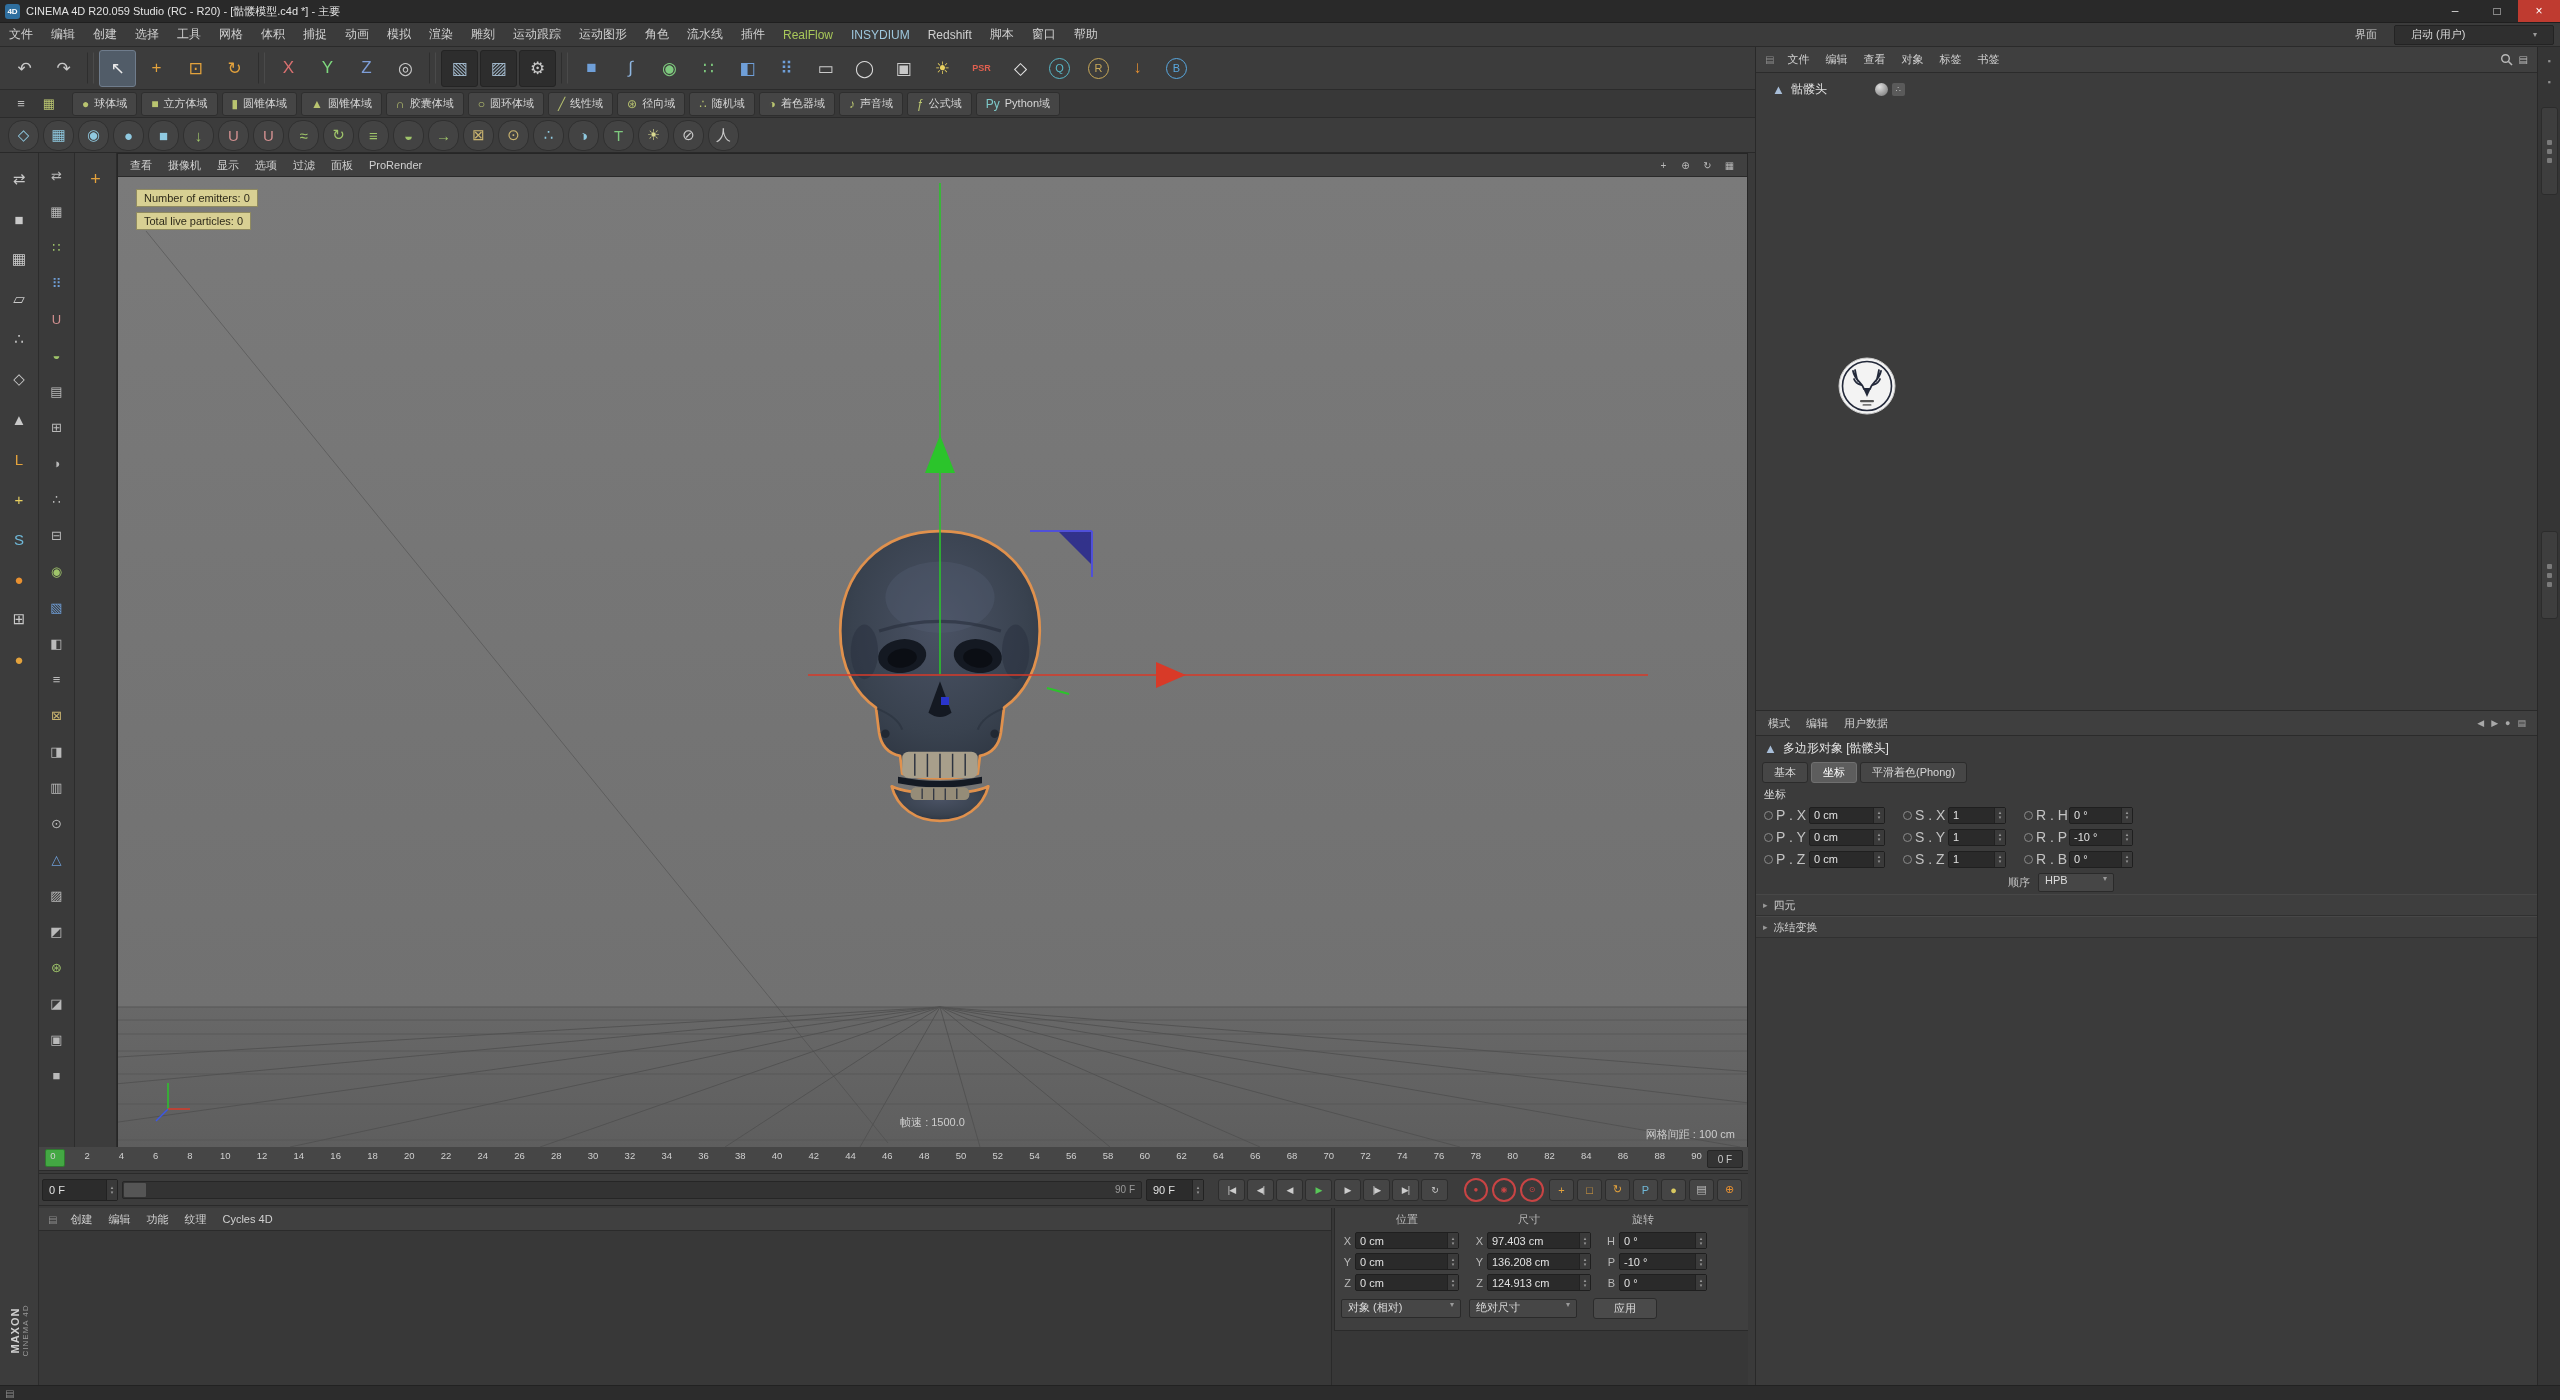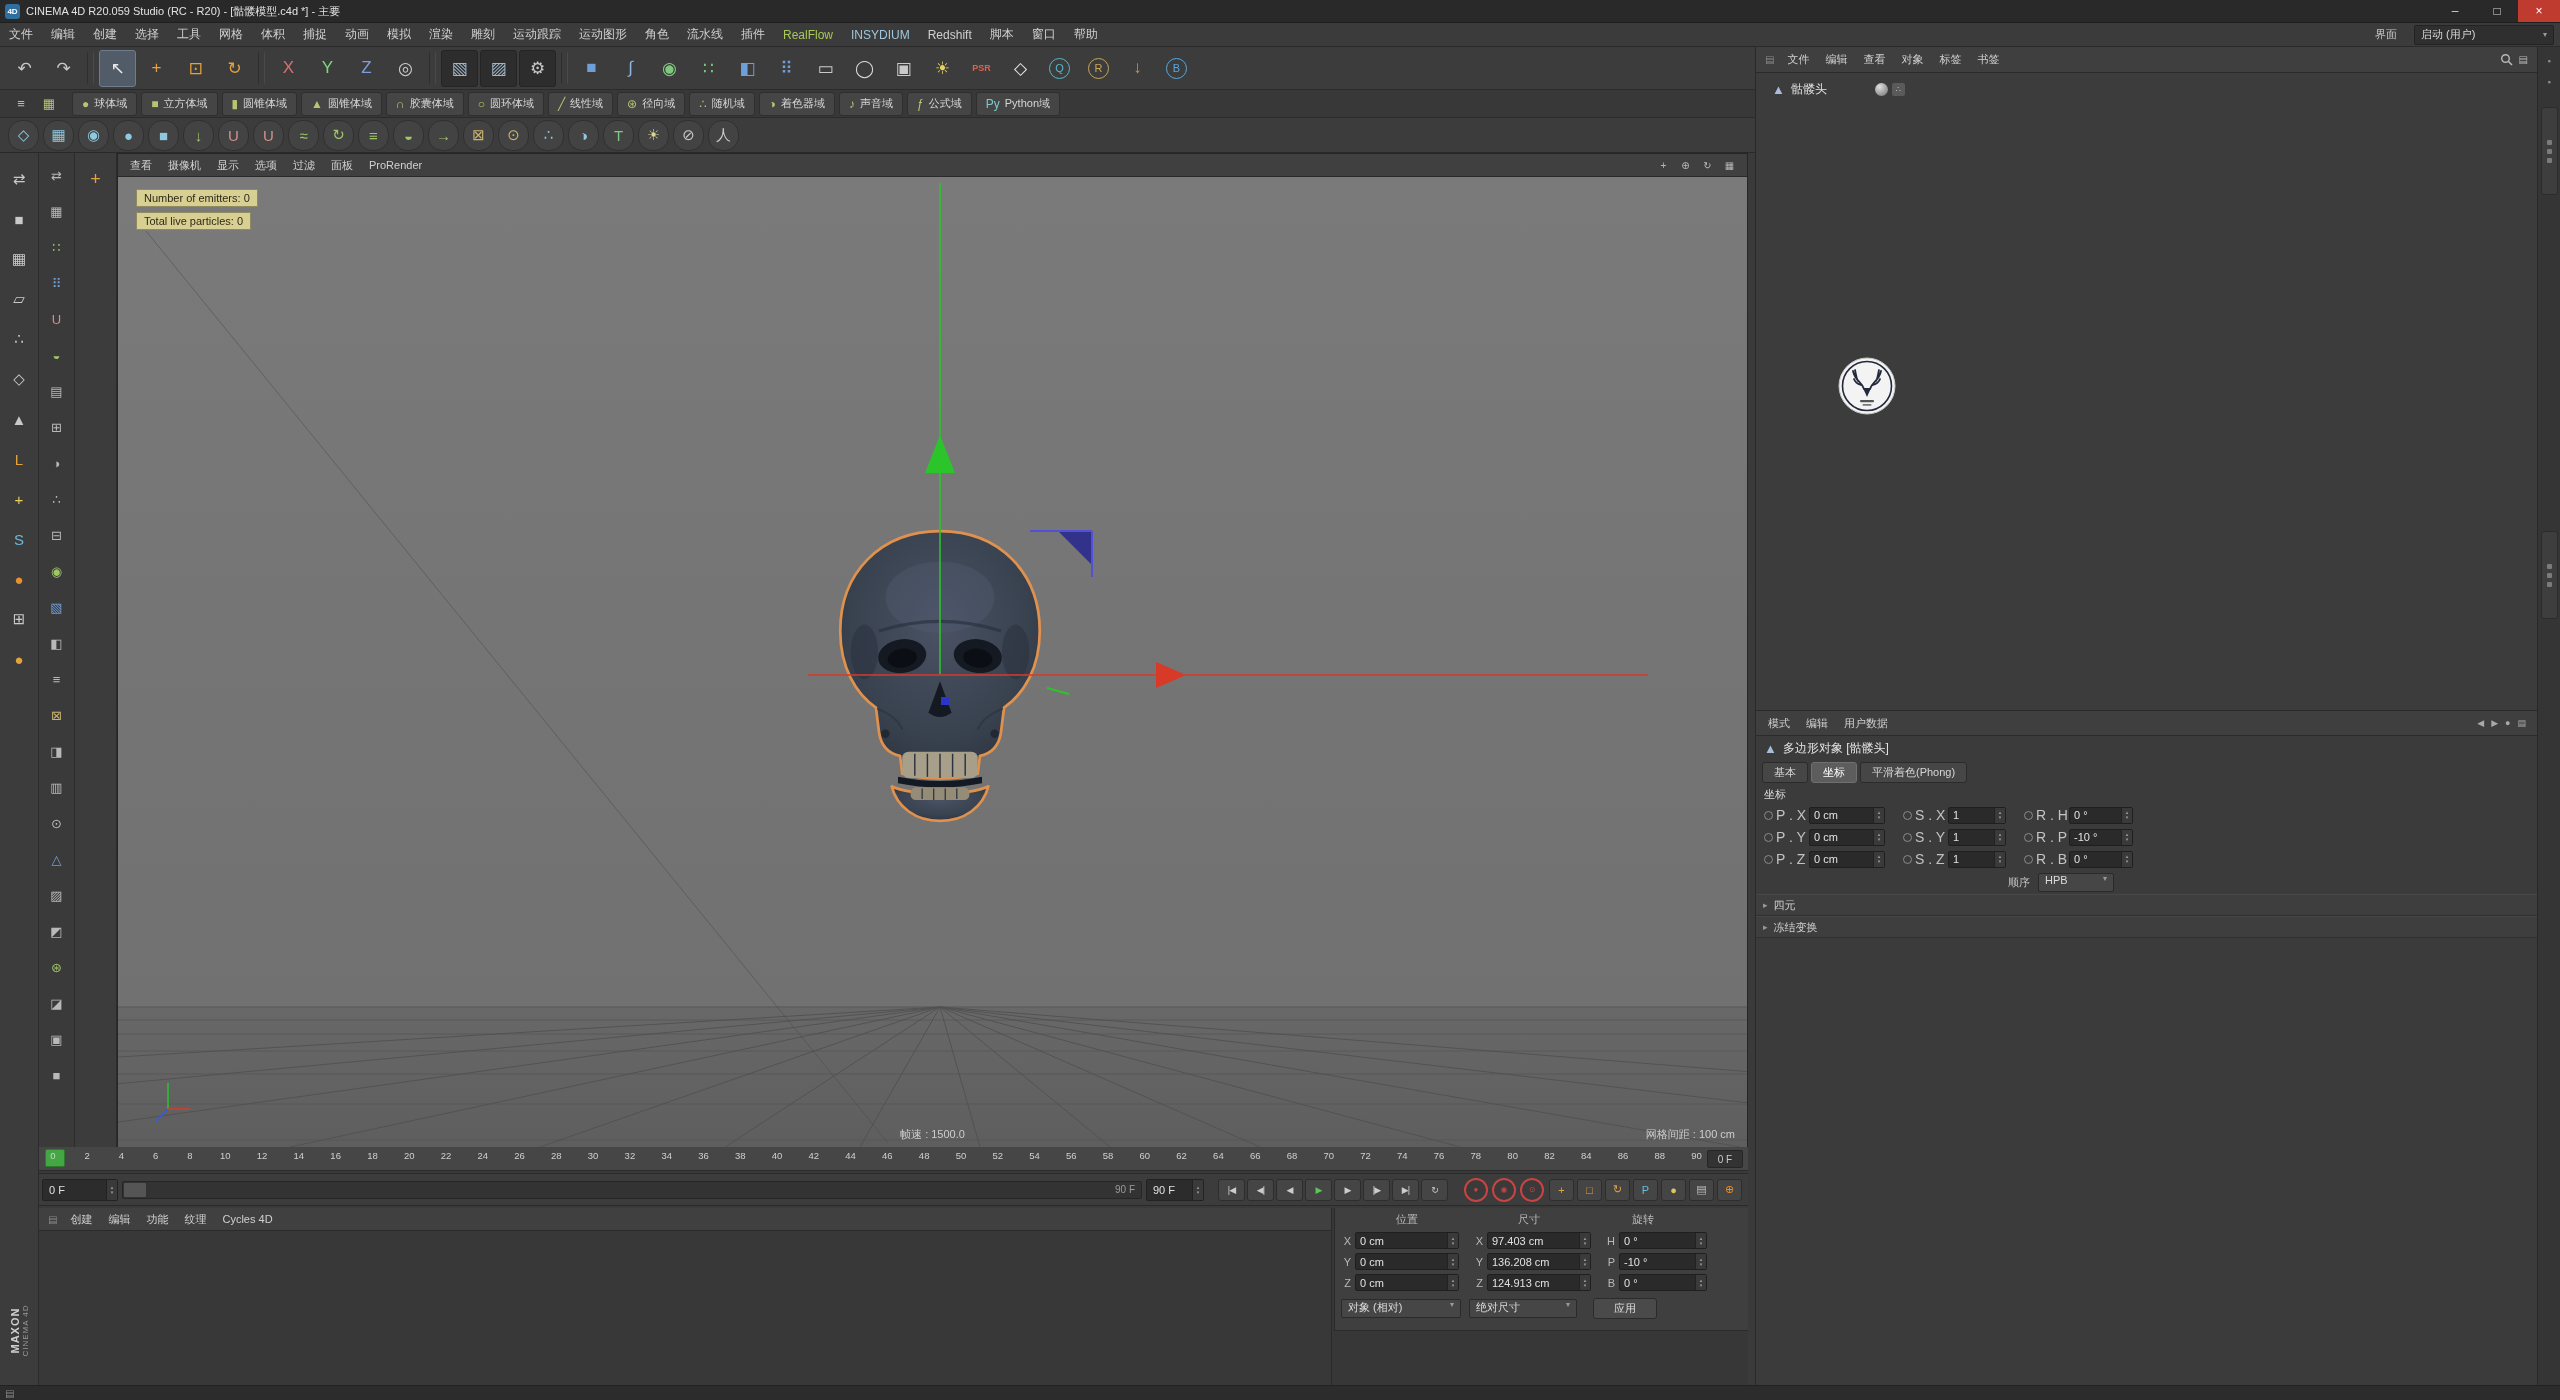--- a/index.html
+++ b/index.html
@@ -16,21 +16,21 @@
           color:#d8d8d8;font-size:12px;}
   .winbtn.close{background:#bf3b30;color:#fff;}
   
   #menubar{position:absolute;left:0;top:23px;width:2560px;height:24px;background:#3b3b3b;
            border-bottom:1px solid #2a2a2a;display:flex;align-items:center;box-sizing:border-box;}
   .menu-item{padding:0 9px;font-size:12px;color:#d0d0d0;height:100%;display:flex;align-items:center;}
   .menu-item.sm{padding:0 8px;font-size:11px;}
   #menubar .right{margin-left:auto;display:flex;align-items:center;gap:17px;padding-right:6px;}
   #menubar .right .lbl{font-size:11px;color:#c6c6c6;}
   .layout-dd{width:126px;height:18px;background:#2f2f2f;border:1px solid #232323;border-radius:2px;
-             display:flex;align-items:center;justify-content:space-between;padding:0 6px;font-size:11px;color:#d8d8d8;}
+             display:flex;align-items:center;justify-content:space-between;padding:0 16px;font-size:11px;color:#d8d8d8;}
   .caret{color:#9a9a9a;font-size:8px;}
   
   #toolbar1{position:absolute;left:0;top:47px;width:1755px;height:43px;background:#3c3c3c;
             border-bottom:1px solid #2b2b2b;display:flex;align-items:center;gap:2px;padding:0 6px;box-sizing:border-box;}
   .tbi{width:35px;height:35px;border:1px solid transparent;border-radius:3px;display:flex;
        align-items:center;justify-content:center;font-size:17px;color:#c9c9c9;flex:none;}
   .tbi .g{display:flex;align-items:center;justify-content:center;}
   .tbi.active{background:#50holder;}
   .tbi.active{background:#515c68;border-color:#6f7c8c;}
   .tbi.dark{background:#2d2d2d;border-color:#242424;}
@@ -67,21 +67,21 @@
            align-items:center;padding:0 4px;}
   .vp-menu-items{display:flex;height:100%;}
   .vp-corner{margin-left:auto;display:flex;gap:3px;padding-right:4px;}
   .vp-corner .tbi{width:17px;height:17px;font-size:10px;color:#b9b9b9;}
   .vp-canvas{position:relative;width:1629px;height:970px;overflow:hidden;}
   .tooltip{position:absolute;background:var(--tooltipBg);color:#2e2a1a;border:1px solid #8f8a60;
            padding:2px 7px;font-size:11px;white-space:nowrap;}
   .tooltip.t1{left:18px;top:12px;}
   .tooltip.t2{left:18px;top:35px;}
   .vp-info{position:absolute;font-size:11px;color:#cdcdcd;}
-  .vp-info.center{bottom:5px;left:0;right:0;text-align:center;}
+  .vp-info.center{bottom:17px;left:0;right:0;text-align:center;}
   .vp-info.right{bottom:5px;right:12px;}
   
   #ruler{position:absolute;left:39px;top:1147px;width:1709px;height:24px;background:#464646;
          border-bottom:1px solid #2a2a2a;box-sizing:border-box;}
   .playhead{position:absolute;left:6px;top:2px;bottom:3px;width:18px;background:#43a843;
             border:1px solid #2f7a2f;border-radius:2px;}
   .ticks{position:absolute;left:10px;right:46px;top:3px;display:flex;justify-content:space-between;}
   .tick{font-size:9.5px;color:#d0d0d0;min-width:8px;text-align:center;}
   .ruler-end{position:absolute;right:5px;top:3px;width:34px;height:16px;background:#333;
              border:1px solid #252525;border-radius:2px;font-size:10px;color:#ccc;

